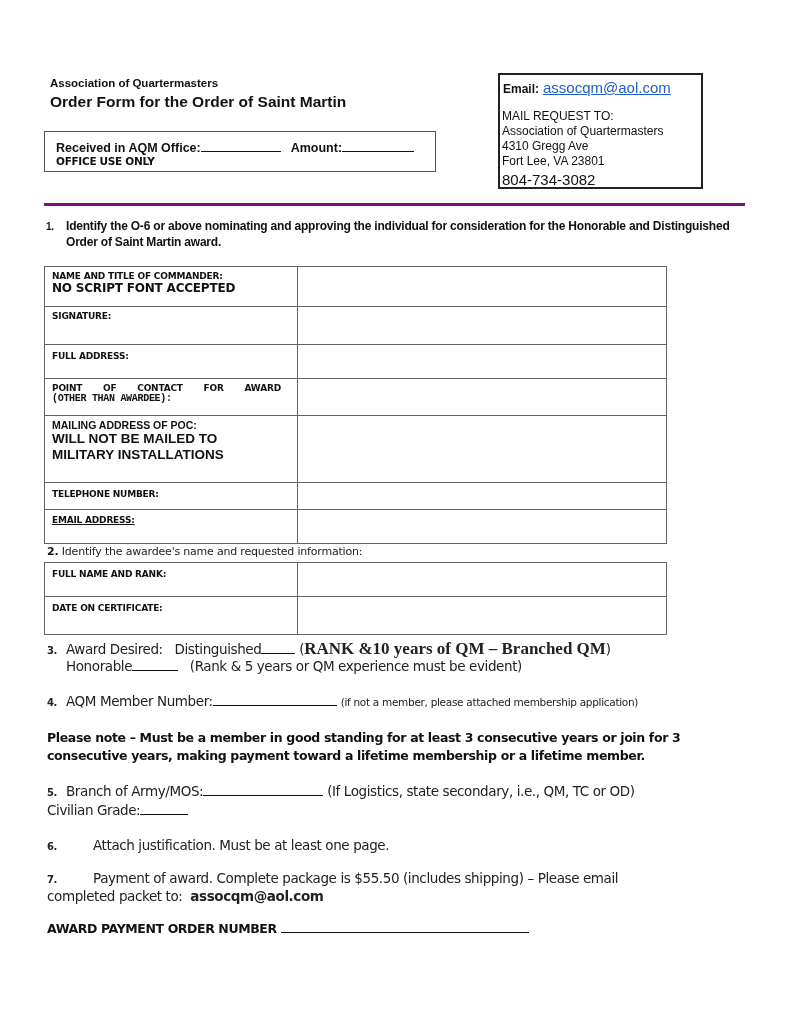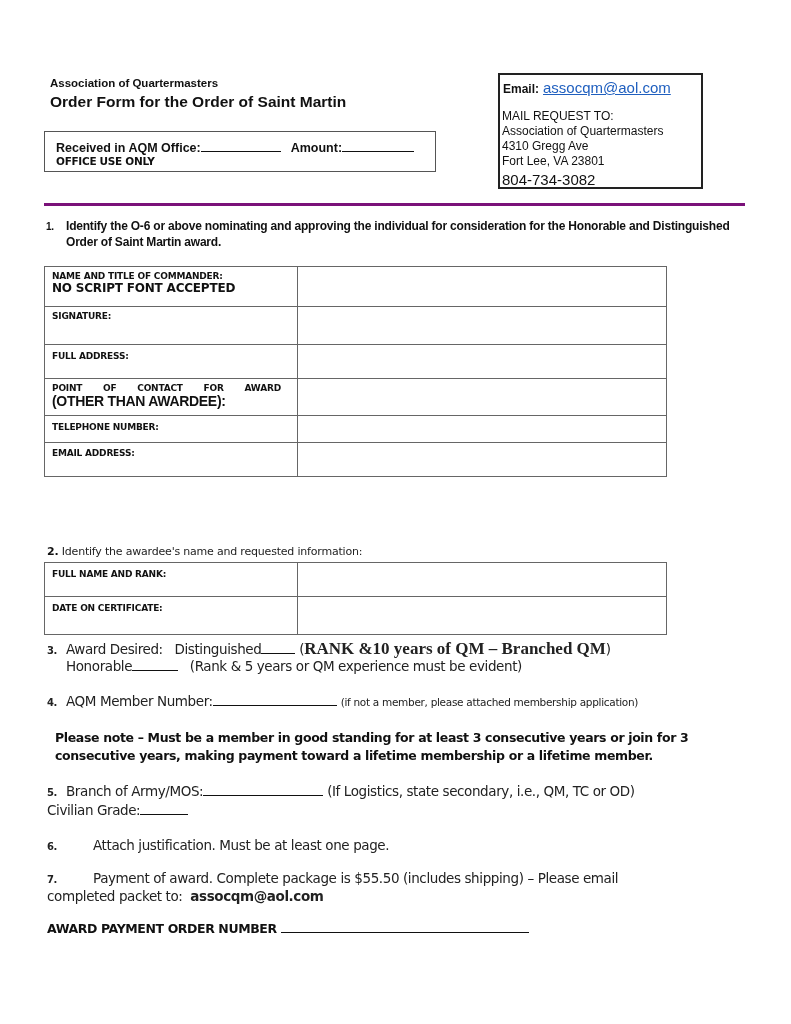--- a/index.html
+++ b/index.html
@@ -25,31 +25,31 @@
   .s1 .item-num { width: 20px; }
   .s1 .txt { display: inline-block; vertical-align: top; width: 675px; }
 
   table.form { position: absolute; border-collapse: collapse; table-layout: fixed; }
   table.form td { border: 1.5px solid #666; vertical-align: top; padding: 0; }
   table.form td.lbl { width: 253px; padding: 4px 0 0 7px; box-sizing: border-box; }
   table.form td.val { width: 368px; }
   .lbl-small { font-family: "DejaVu Sans", sans-serif; font-size: 9px; font-weight: bold; letter-spacing: -0.2px; display: block; }
   .lbl-big { font-family: "DejaVu Sans", sans-serif; font-size: 12px; font-weight: bold; display: block; letter-spacing: -0.2px; }
   .lbl-big-arial { font-family: "Liberation Sans", sans-serif; font-size: 13.5px; font-weight: bold; display: block; line-height: 16px; }
-  .lbl-xbig { font-family: Liberation Sans, sans-serif; font-size: 14px; font-weight: bold; display: block; letter-spacing: -0.3px; }
+  .lbl-xbig { font-family: Liberation Mono, monospace; font-size: 10px; font-weight: bold; display: block; letter-spacing: -0.3px; }
   .lbl-justify { display: flex; justify-content: space-between; padding-right: 16px; }
 
   .s2 { left: 47px; top: 545px; font-size: 11px; font-family: "DejaVu Sans", sans-serif; color: #222; letter-spacing: -0.2px; }
   .body-text { font-family: "DejaVu Sans", sans-serif; font-size: 13.5px; color: #222; letter-spacing: -0.4px; }
   .s3 { left: 47px; top: 639px; white-space: nowrap; }
   .s3b { left: 66px; top: 658px; white-space: nowrap; }
   .rank-bold { font-family: Liberation Serif, serif; font-weight: bold; font-size: 17px; letter-spacing: 0; }
   .s4 { left: 47px; top: 693px; white-space: nowrap; }
   .small-note { font-size: 10.5px; letter-spacing: -0.3px; }
-  .note { left: 55px; top: 729px; width: 700px; font-family: "DejaVu Sans", sans-serif; font-size: 12.5px; font-weight: bold; line-height: 18px; letter-spacing: -0.35px; }
+  .note { left: 47px; top: 729px; width: 700px; font-family: "DejaVu Sans", sans-serif; font-size: 12.5px; font-weight: bold; line-height: 18px; letter-spacing: -0.35px; }
   .s5 { left: 47px; top: 783px; white-space: nowrap; }
   .s5b { left: 47px; top: 802px; white-space: nowrap; }
   .s6 { left: 47px; top: 837px; white-space: nowrap; }
   .s7 { left: 47px; top: 870px; white-space: nowrap; }
   .s7b { left: 47px; top: 888px; white-space: nowrap; }
   .tab-num { display: inline-block; width: 46px; }
   .bold-email { font-weight: bold; }
   .payment-order { left: 47px; top: 920px; font-family: "DejaVu Sans", sans-serif; font-size: 12.5px; font-weight: bold; letter-spacing: -0.4px; white-space: nowrap; }
 </style>
 </head>
@@ -109,29 +109,37 @@
         <span>POINT</span>
         <span>OF</span>
         <span>CONTACT</span>
         <span>FOR</span>
         <span>AWARD</span>
       </span>
       <span class="lbl-xbig">(OTHER THAN AWARDEE):</span>
     </td>
     <td class="val"></td>
   </tr>
+  <tr style="height:67px;">
+    <td class="lbl" style="padding-top:3px;">
+      <span class="lbl-small" style="font-family:'Liberation Sans', sans-serif; font-size:10.5px; letter-spacing:0;">MAILING ADDRESS OF POC:</span>
+      <span class="lbl-big-arial">WILL NOT BE MAILED TO</span>
+      <span class="lbl-big-arial">MILITARY INSTALLATIONS</span>
+    </td>
+    <td class="val"></td>
+  </tr>
   <tr style="height:27px;">
     <td class="lbl">
       <span class="lbl-small" style="margin-top:2px;">TELEPHONE NUMBER:</span>
     </td>
     <td class="val"></td>
   </tr>
   <tr style="height:34px;">
     <td class="lbl">
-      <span class="lbl-small" style="margin-top:1px;">EMAIL ADDRESS:</span>
+      <span class="lbl-small" style="margin-top:1px;text-decoration:underline;">EMAIL ADDRESS:</span>
     </td>
     <td class="val"></td>
   </tr>
 </tbody>
   </table>
 
 <div class="abs s2">
   <span style="font-weight:bold; font-size:11px; color:#111;">2.</span>
   <span>Identify the awardee's name and requested information:</span>
 </div>

